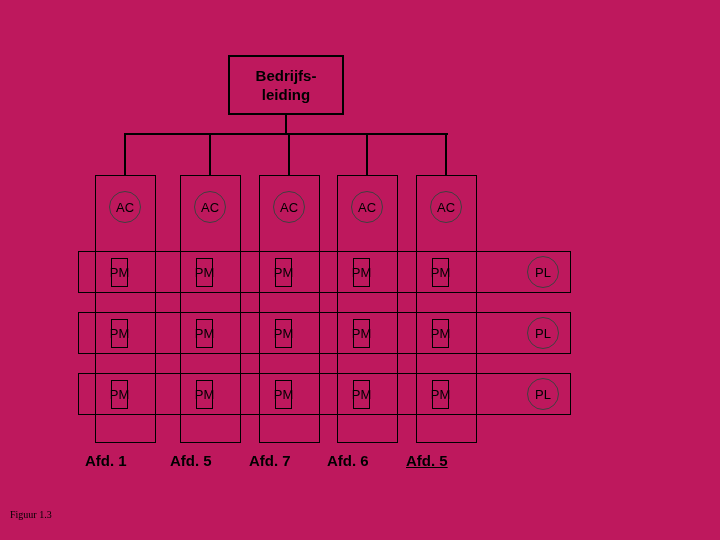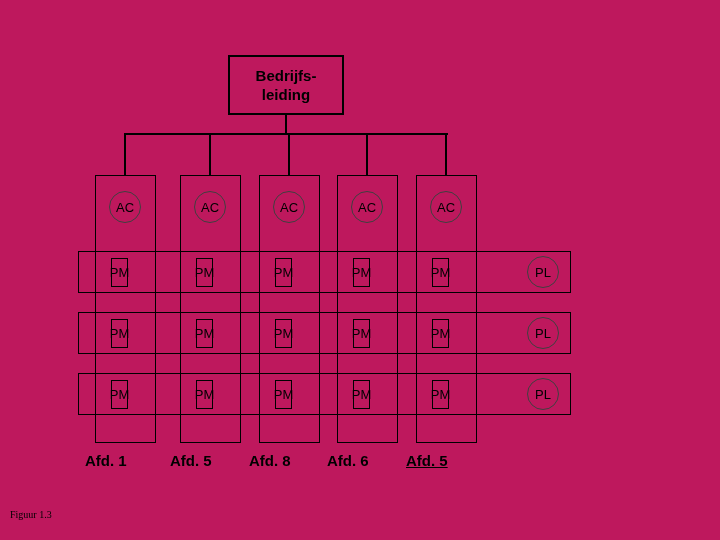--- a/index.html
+++ b/index.html
@@ -167,19 +167,19 @@
   <div class="pm" style="left:275px; top:380px;">PM</div>
   <div class="pm" style="left:353px; top:380px;">PM</div>
   <div class="pm" style="left:432px; top:380px;">PM</div>
 
   <div class="circle" style="left:527px; top:256px;">PL</div>
   <div class="circle" style="left:527px; top:317px;">PL</div>
   <div class="circle" style="left:527px; top:378px;">PL</div>
 
   <div class="afd" style="left:85px;">Afd. 1</div>
   <div class="afd" style="left:170px;">Afd. 5</div>
-  <div class="afd" style="left:249px;">Afd. 8</div>
+  <div class="afd" style="left:249px;">Afd. 7</div>
   <div class="afd" style="left:327px;">Afd. 6</div>
   <div class="afd" style="left:406px;text-decoration:underline;">Afd. 5</div>
 
   <div class="caption">Figuur 1.3</div>
 
 </div>
 
 </body></html>

